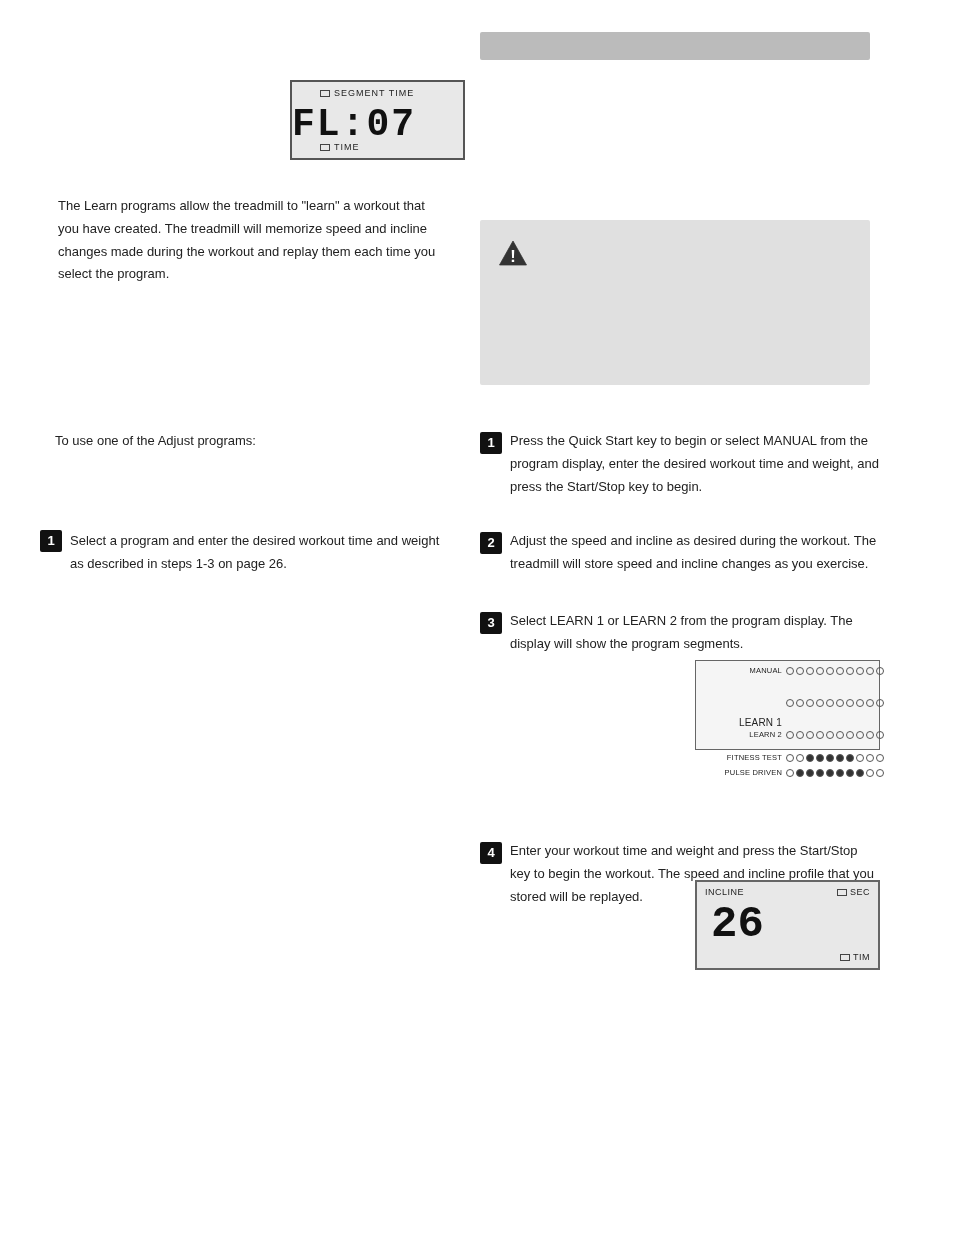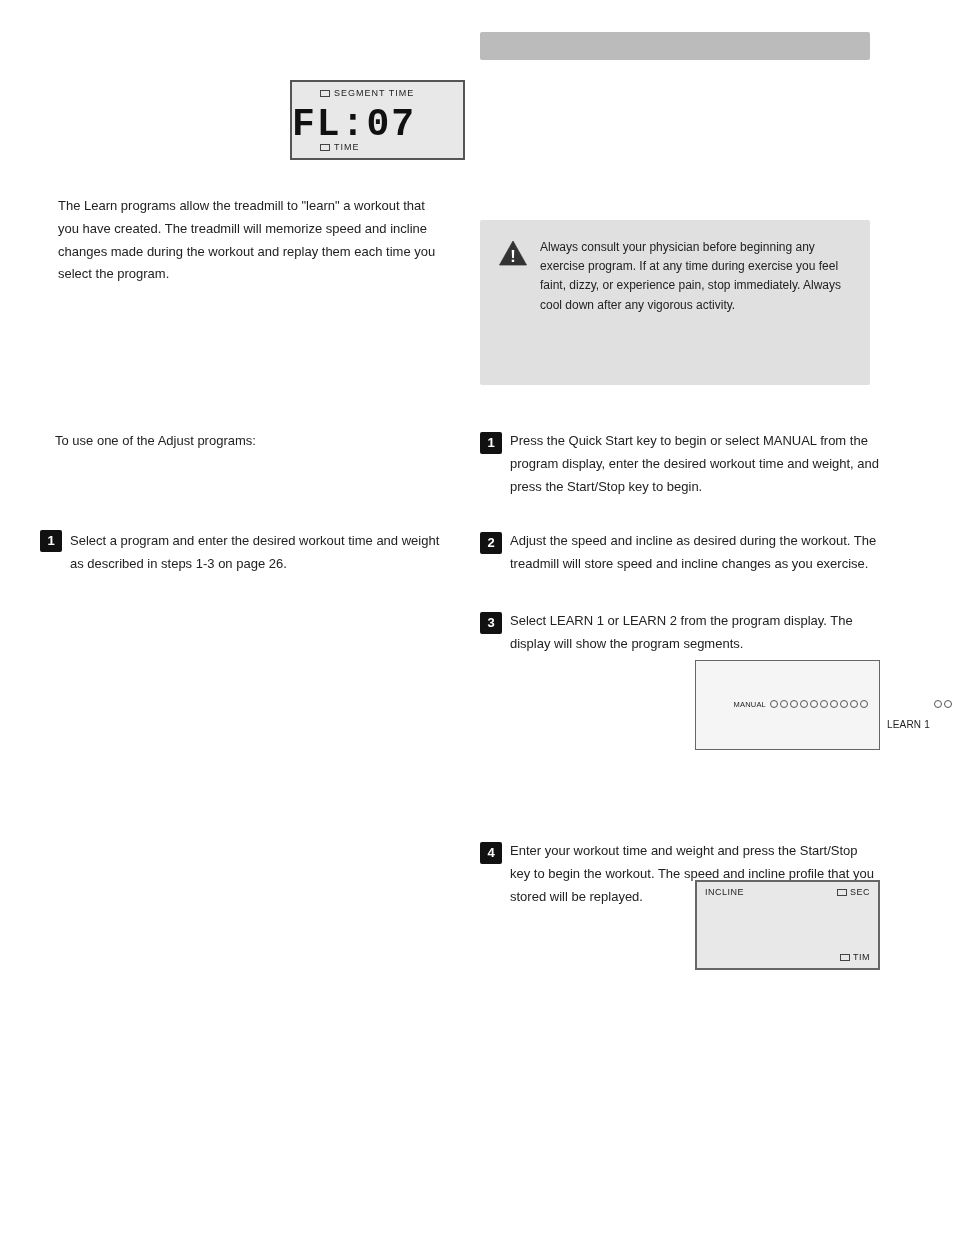--- a/index.html
+++ b/index.html
@@ -126,23 +126,23 @@
     
     .program-selector {
       position: absolute;
       top: 640px;
       left: 695px;
       width: 175px;
       height: 75px;
       border: 1.5px solid #666;
       background: #f5f5f5;
       display: flex;
-      flex-direction: row;
+      flex-direction: column;
       justify-content: space-around;
-      padding: 5px 8px;
+      padding: 5px 24px;
     }
     .small-rect-inline {
       width: 10px;
       height: 7px;
       border: 1.5px solid #444;
       background: transparent;
       display: inline-block;
     }
     .step1-right {
       position: absolute;
@@ -233,21 +233,20 @@
   <p>The Learn programs allow the treadmill to "learn" a workout that you have created. The treadmill will memorize speed and incline changes made during the workout and replay them each time you select the program.</p>
 </div>
 
 <div class="warning-box">
   <div class="warning-icon">
     <svg viewBox="0 0 40 36" fill="none" xmlns="http://www.w3.org/2000/svg">
       <polygon points="20,2 38,34 2,34" fill="#333" stroke="#333" stroke-width="1"></polygon>
       <text x="20" y="30" text-anchor="middle" fill="white" font-size="22" font-weight="bold" font-family="Arial">!</text>
     </svg>
   </div>
-  <div class="warning-text">Always consult your physician before beginning any exercise program. If at any time during exercise you feel faint, dizzy, or experience pain, stop immediately. Always cool down after any vigorous activity.</div>
 </div>
 
 <div class="left-text-mid">
   <p>To use one of the Adjust programs:</p>
 </div>
 
 <div class="step1-left-block">
   <span class="step-square">1</span>
   <p class="text-block">Select a program and enter the desired workout time and weight as described in steps 1-3 on page 26.</p>
 </div>
@@ -351,17 +350,18 @@
 </div>
 
 <div style="position:absolute; top:880px; left:695px; width:185px; height:90px; border:2px solid #666; background:#e8e8e8;">
   <div style="display:flex; justify-content:space-between; padding:5px 8px 0 8px; font-size:9px; letter-spacing:0.5px;">
     <span>INCLINE</span>
     <span style="display:flex; align-items:center; gap:3px;">
       <span class="small-rect-inline"></span>
       <span>SEC</span>
     </span>
   </div>
+  <div style="font-size:44px; font-family:'Courier New',monospace; font-weight:bold; color:#111; margin-left:14px; margin-top:2px;">26</div>
   <div style="display:flex; align-items:center; gap:3px; font-size:9px; letter-spacing:0.5px; position:absolute; bottom:6px; right:8px;">
     <span class="small-rect-inline"></span>
     <span>TIM</span>
   </div>
 </div>
 
 </body></html>

